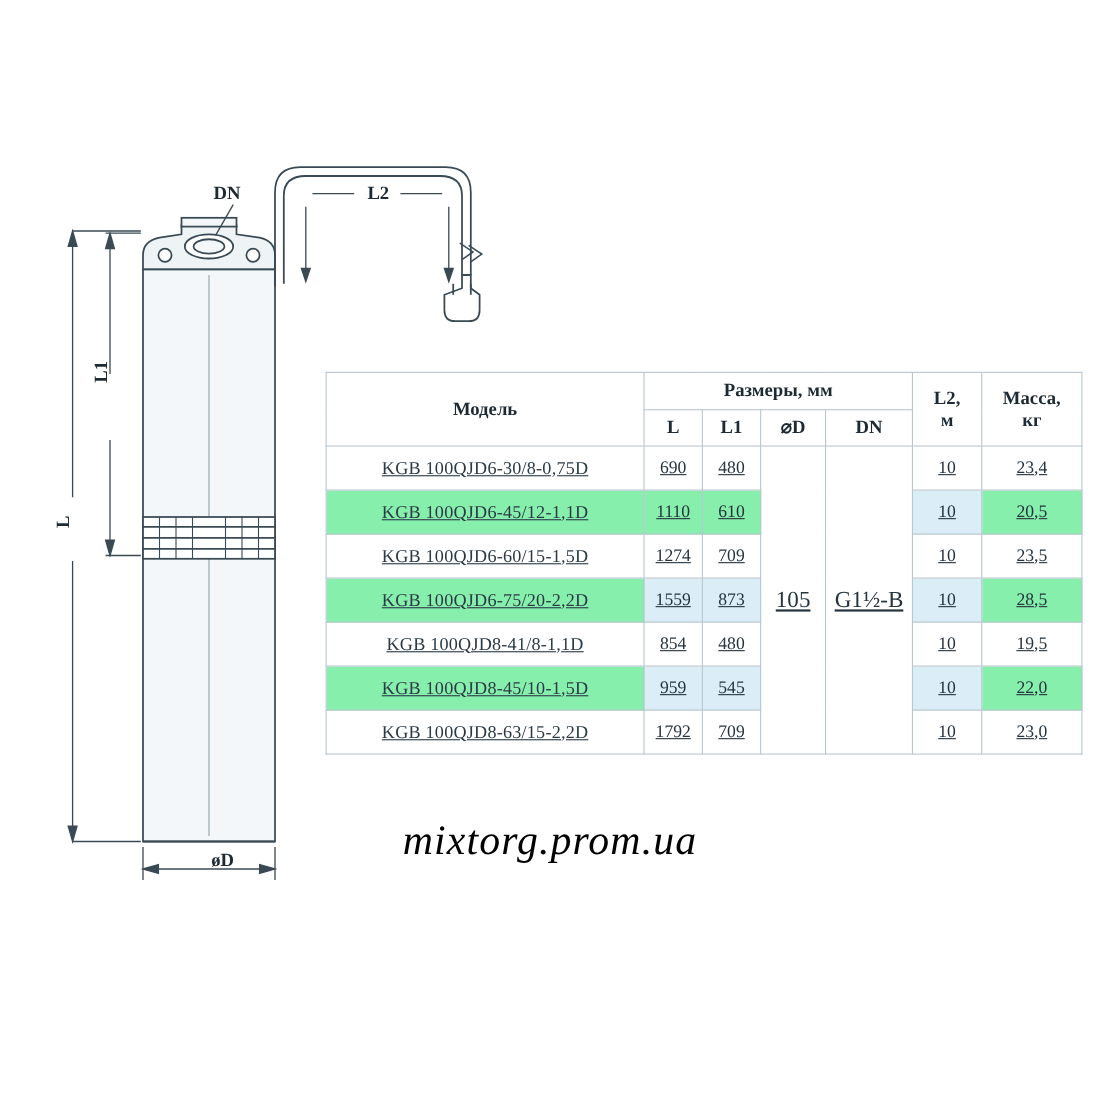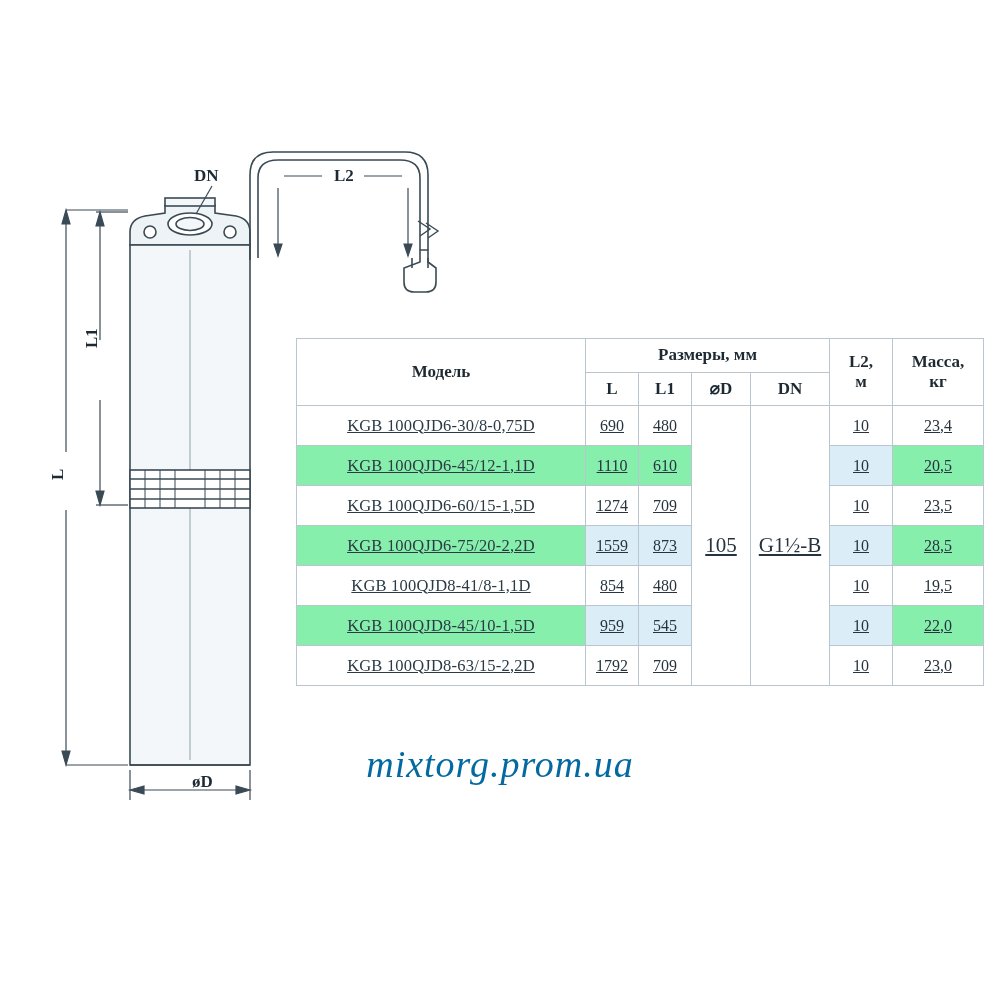--- a/index.html
+++ b/index.html
@@ -28,21 +28,21 @@
   
   #watermark {
     position: absolute;
     left: 260px;
     top: 742px;
     width: 480px;
     text-align: center;
     font-family: "Liberation Serif", serif;
     font-size: 38px;
     font-style: italic;
-    color: #0369a1;
+    color: #000000;
     letter-spacing: 1px;
     user-select: none;
   }
 
   
   #spec-table {
     position: absolute;
     left: 296px;
     top: 338px;
     border-collapse: collapse;

